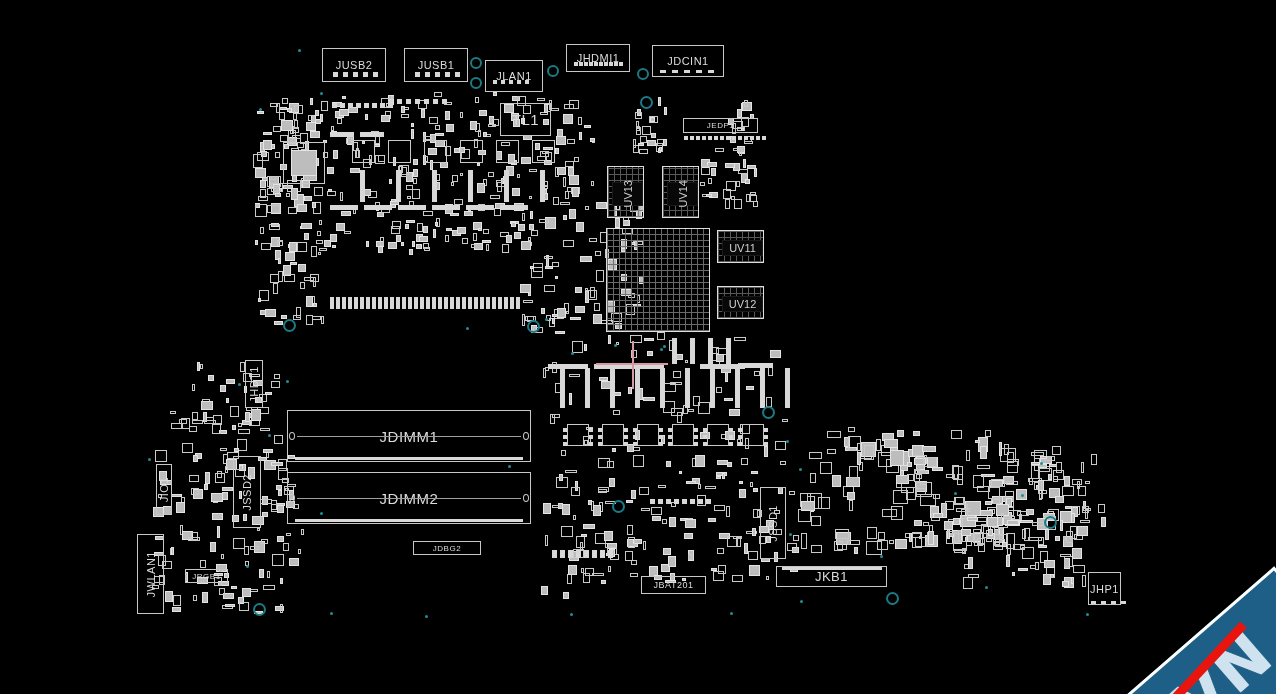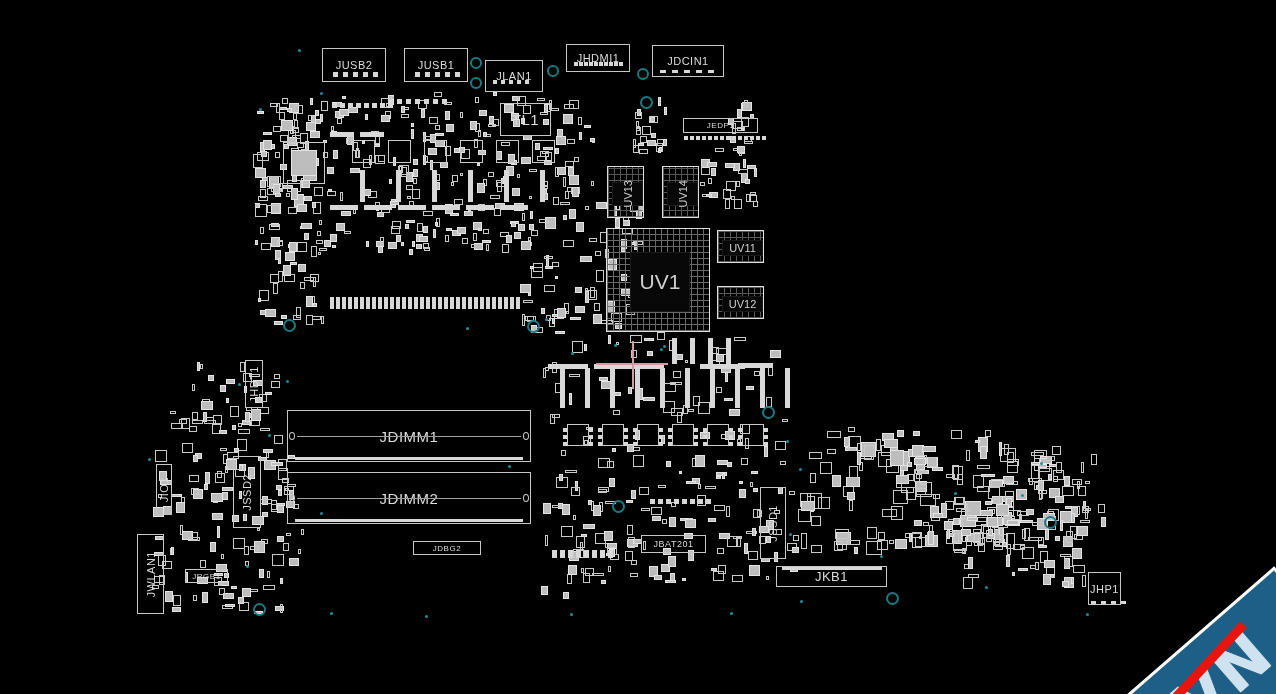--- a/index.html
+++ b/index.html
@@ -1446,23 +1446,20 @@
       <div class="pad" style="left: 609px; top: 62px; width: 4px; height: 4px;"></div>
       <div class="pad" style="left: 614px; top: 62px; width: 4px; height: 4px;"></div>
       <div class="pad" style="left: 619px; top: 62px; width: 4px; height: 4px;"></div>
       <div class="pad" style="left: 660px; top: 70px; width: 6px; height: 3px;"></div>
       <div class="pad" style="left: 672px; top: 70px; width: 6px; height: 3px;"></div>
       <div class="pad" style="left: 684px; top: 70px; width: 6px; height: 3px;"></div>
       <div class="pad" style="left: 696px; top: 70px; width: 6px; height: 3px;"></div>
       <div class="pad" style="left: 708px; top: 70px; width: 6px; height: 3px;"></div>
       <div class="bga" style="left: 606px; top: 228px; width: 104px; height: 104px;">
         <div class="inner" style="background-image: repeating-linear-gradient(0deg, rgb(111, 111, 111) 0px, rgb(111, 111, 111) 1px, transparent 1px, transparent 6px), repeating-linear-gradient(90deg, rgb(111, 111, 111) 0px, rgb(111, 111, 111) 1px, transparent 1px, transparent 6px); opacity: 0.95;"></div>
-        <div class="core" style="left: 23px; top: 23px; width: 58px; height: 58px; background: rgb(8, 8, 8); font-size: 21px;">
-          <span>UV1</span>
-        </div>
       </div>
       <div class="bga" style="left: 717px; top: 230px; width: 47px; height: 33px;">
         <div class="inner" style="background-image: repeating-linear-gradient(0deg, rgb(111, 111, 111) 0px, rgb(111, 111, 111) 1px, transparent 1px, transparent 6px), repeating-linear-gradient(90deg, rgb(111, 111, 111) 0px, rgb(111, 111, 111) 1px, transparent 1px, transparent 6px); opacity: 0.8;"></div>
         <div class="core" style="left: 4px; top: 9px; width: 39px; height: 14px; background: rgb(8, 8, 8); font-size: 11px;">
           <span>UV11</span>
         </div>
       </div>
       <div class="bga" style="left: 717px; top: 286px; width: 47px; height: 33px;">
         <div class="inner" style="background-image: repeating-linear-gradient(0deg, rgb(111, 111, 111) 0px, rgb(111, 111, 111) 1px, transparent 1px, transparent 6px), repeating-linear-gradient(90deg, rgb(111, 111, 111) 0px, rgb(111, 111, 111) 1px, transparent 1px, transparent 6px); opacity: 0.8;"></div>
         <div class="core" style="left: 4px; top: 9px; width: 39px; height: 14px; background: rgb(8, 8, 8); font-size: 11px;">
@@ -1506,21 +1503,21 @@
       </div>
       <div class="conn" style="left: 245px; top: 360px; width: 18px; height: 48px; font-size: 11px;">
         <span class="lbl vert">JHDT1</span>
       </div>
       <div class="conn" style="left: 185px; top: 569px; width: 43px; height: 14px; font-size: 8px;">
         <span class="lbl">JRGB1</span>
       </div>
       <div class="conn" style="left: 413px; top: 541px; width: 68px; height: 14px; font-size: 8px;">
         <span class="lbl">JDBG2</span>
       </div>
-      <div class="conn" style="left: 641px; top: 535px; width: 65px; height: 18px; font-size: 9px;">
+      <div class="conn" style="left: 641px; top: 576px; width: 65px; height: 18px; font-size: 9px;">
         <span class="lbl">JBAT201</span>
       </div>
       <div class="conn" style="left: 760px; top: 487px; width: 26px; height: 72px; font-size: 11px;">
         <span class="lbl vert">JSSD1</span>
       </div>
       <div class="conn" style="left: 776px; top: 566px; width: 111px; height: 21px; font-size: 13px;">
         <span class="lbl">JKB1</span>
       </div>
       <div class="conn" style="left: 1088px; top: 572px; width: 33px; height: 33px; font-size: 11px;">
         <span class="lbl">JHP1</span>

